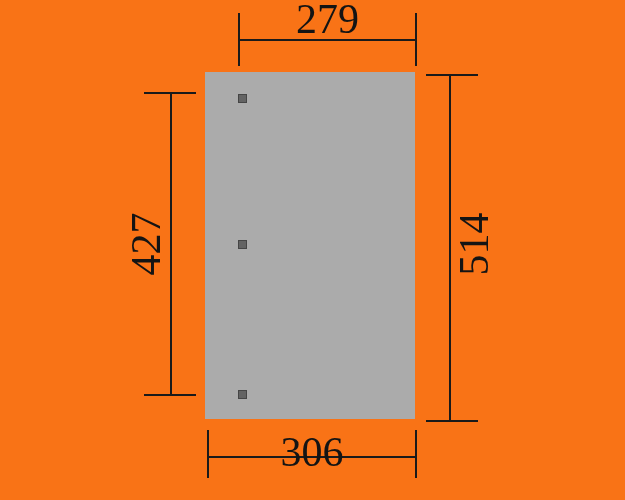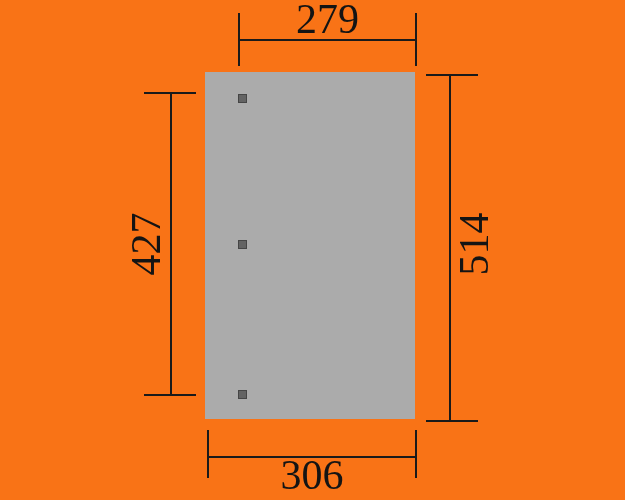--- a/index.html
+++ b/index.html
@@ -59,21 +59,21 @@
   
   .dim-top-line       { left: 238px; top: 39px; width: 179px; }
   .dim-top-tick-left  { left: 238px; top: 13px; height: 53px; }
   .dim-top-tick-right { left: 415px; top: 13px; height: 53px; }
   .dim-top-label      { left: 238px; top: -3px; width: 179px; height: 44px; }
 
   
   .dim-bottom-line       { left: 207px; top: 456px; width: 210px; }
   .dim-bottom-tick-left  { left: 207px; top: 430px; height: 48px; }
   .dim-bottom-tick-right { left: 415px; top: 430px; height: 48px; }
-  .dim-bottom-label      { left: 207px; top: 453px; width: 210px; height: 44px; }
+  .dim-bottom-label      { left: 207px; top: 430px; width: 210px; height: 44px; }
 
   
   .dim-left-line        { left: 170px; top: 93px; height: 303px; }
   .dim-left-tick-top    { left: 144px; top: 92px; width: 52px; }
   .dim-left-tick-bottom { left: 144px; top: 394px; width: 52px; }
   .dim-left-label {
     left: 81px; top: 222px; width: 130px; height: 44px;
     transform: rotate(-90deg);
   }
 

